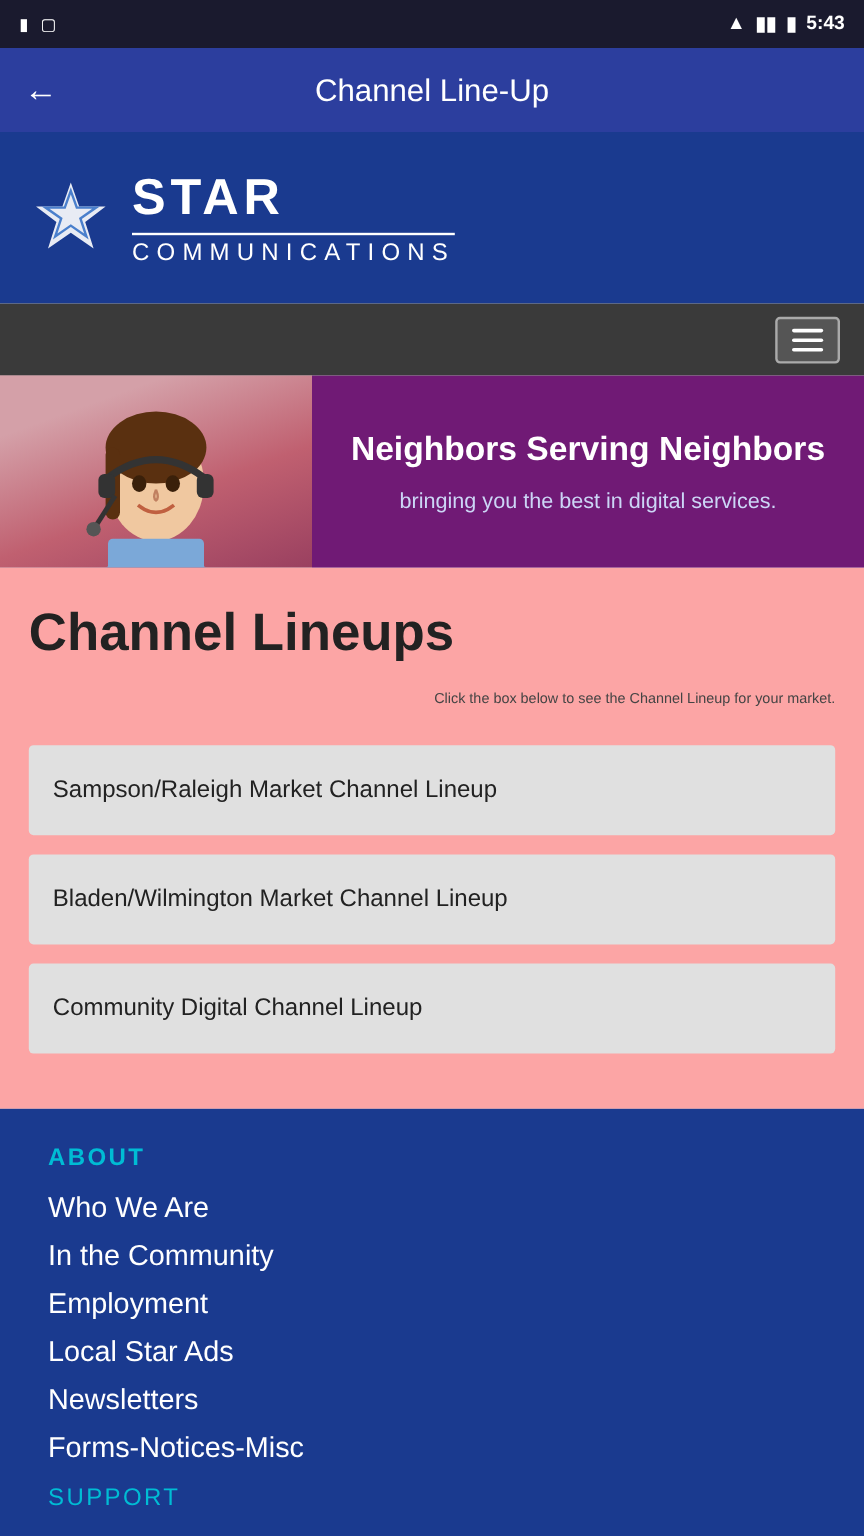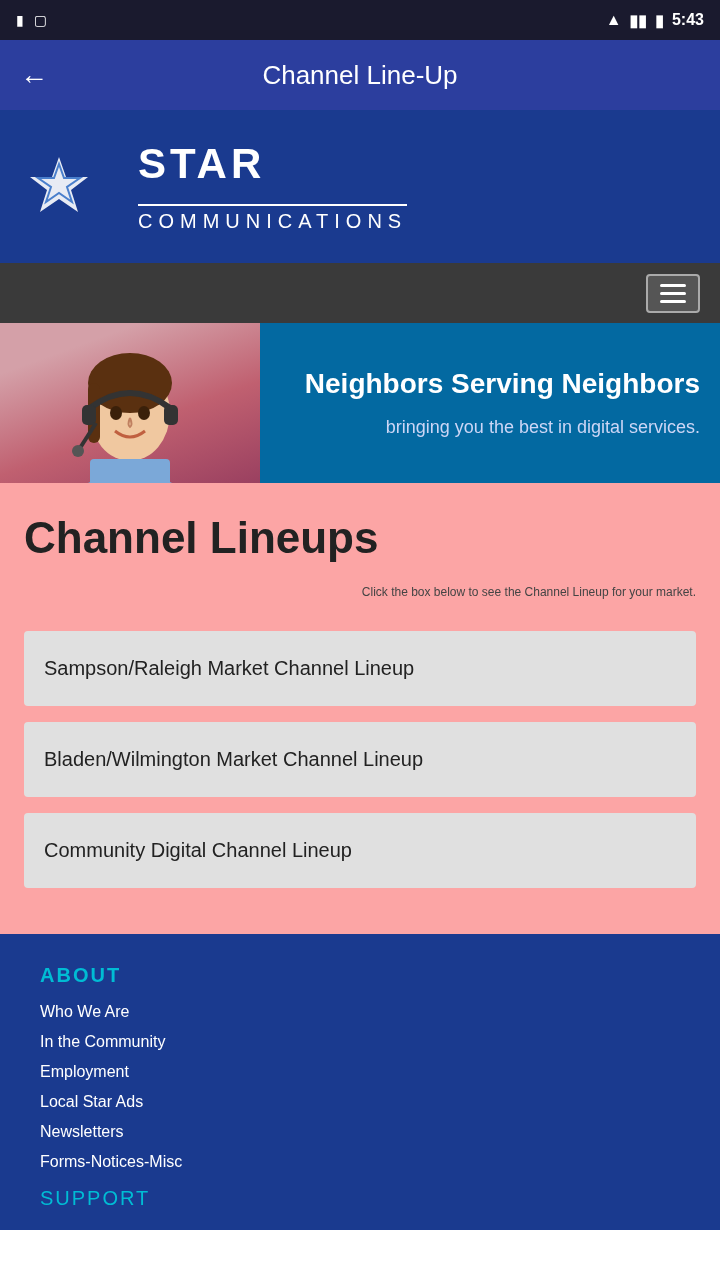--- a/index.html
+++ b/index.html
@@ -58,21 +58,20 @@
       text-align: center;
       margin-right: 48px;
     }
 
     
     .logo-area {
       background: #1a3a8f;
       padding: 30px 24px;
       display: flex;
       align-items: center;
-      gap: 28px;
     }
     .logo-text {
       display: flex;
       flex-direction: column;
     }
     .logo-icon {
       width: 70px;
       height: 70px;
       margin-right: 16px;
     }
@@ -82,21 +81,21 @@
       font-weight: bold;
       letter-spacing: 4px;
     }
     .logo-communications {
       color: white;
       font-size: 20px;
       letter-spacing: 6px;
       font-weight: 400;
       border-top: 2px solid white;
       padding-top: 4px;
-      margin-top: 16px;
+      margin-top: 6px;
     }
 
     
     .nav-bar {
       background: #3a3a3a;
       height: 60px;
       display: flex;
       align-items: center;
       justify-content: flex-end;
       padding: 0 20px;
@@ -136,24 +135,24 @@
       width: 100%;
       height: 100%;
       background: linear-gradient(160deg, #d4a0a8 20%, #c06070 60%, #9a4060 100%);
       position: relative;
       display: flex;
       align-items: center;
       justify-content: center;
     }
     .hero-text-area {
       flex: 1;
-      background: #0369a1;
+      background: #701a75;
       display: flex;
       flex-direction: column;
-      align-items: flex-end;
+      align-items: center;
       justify-content: center;
       padding: 20px;
       text-align: center;
     }
     .hero-title {
       color: white;
       font-size: 28px;
       font-weight: bold;
       line-height: 1.3;
       margin-bottom: 12px;
@@ -207,21 +206,21 @@
     .footer-section-label {
       color: #00bcd4;
       font-size: 20px;
       font-weight: bold;
       letter-spacing: 2px;
       margin-bottom: 16px;
     }
     .footer-link {
       display: block;
       color: white;
-      font-size: 16px;
+      font-size: 24px;
       text-decoration: none;
       margin-bottom: 12px;
       cursor: pointer;
     }
     .footer-support-label {
       color: #00bcd4;
       font-size: 20px;
       font-weight: normal;
       letter-spacing: 2px;
       margin-top: 16px;

